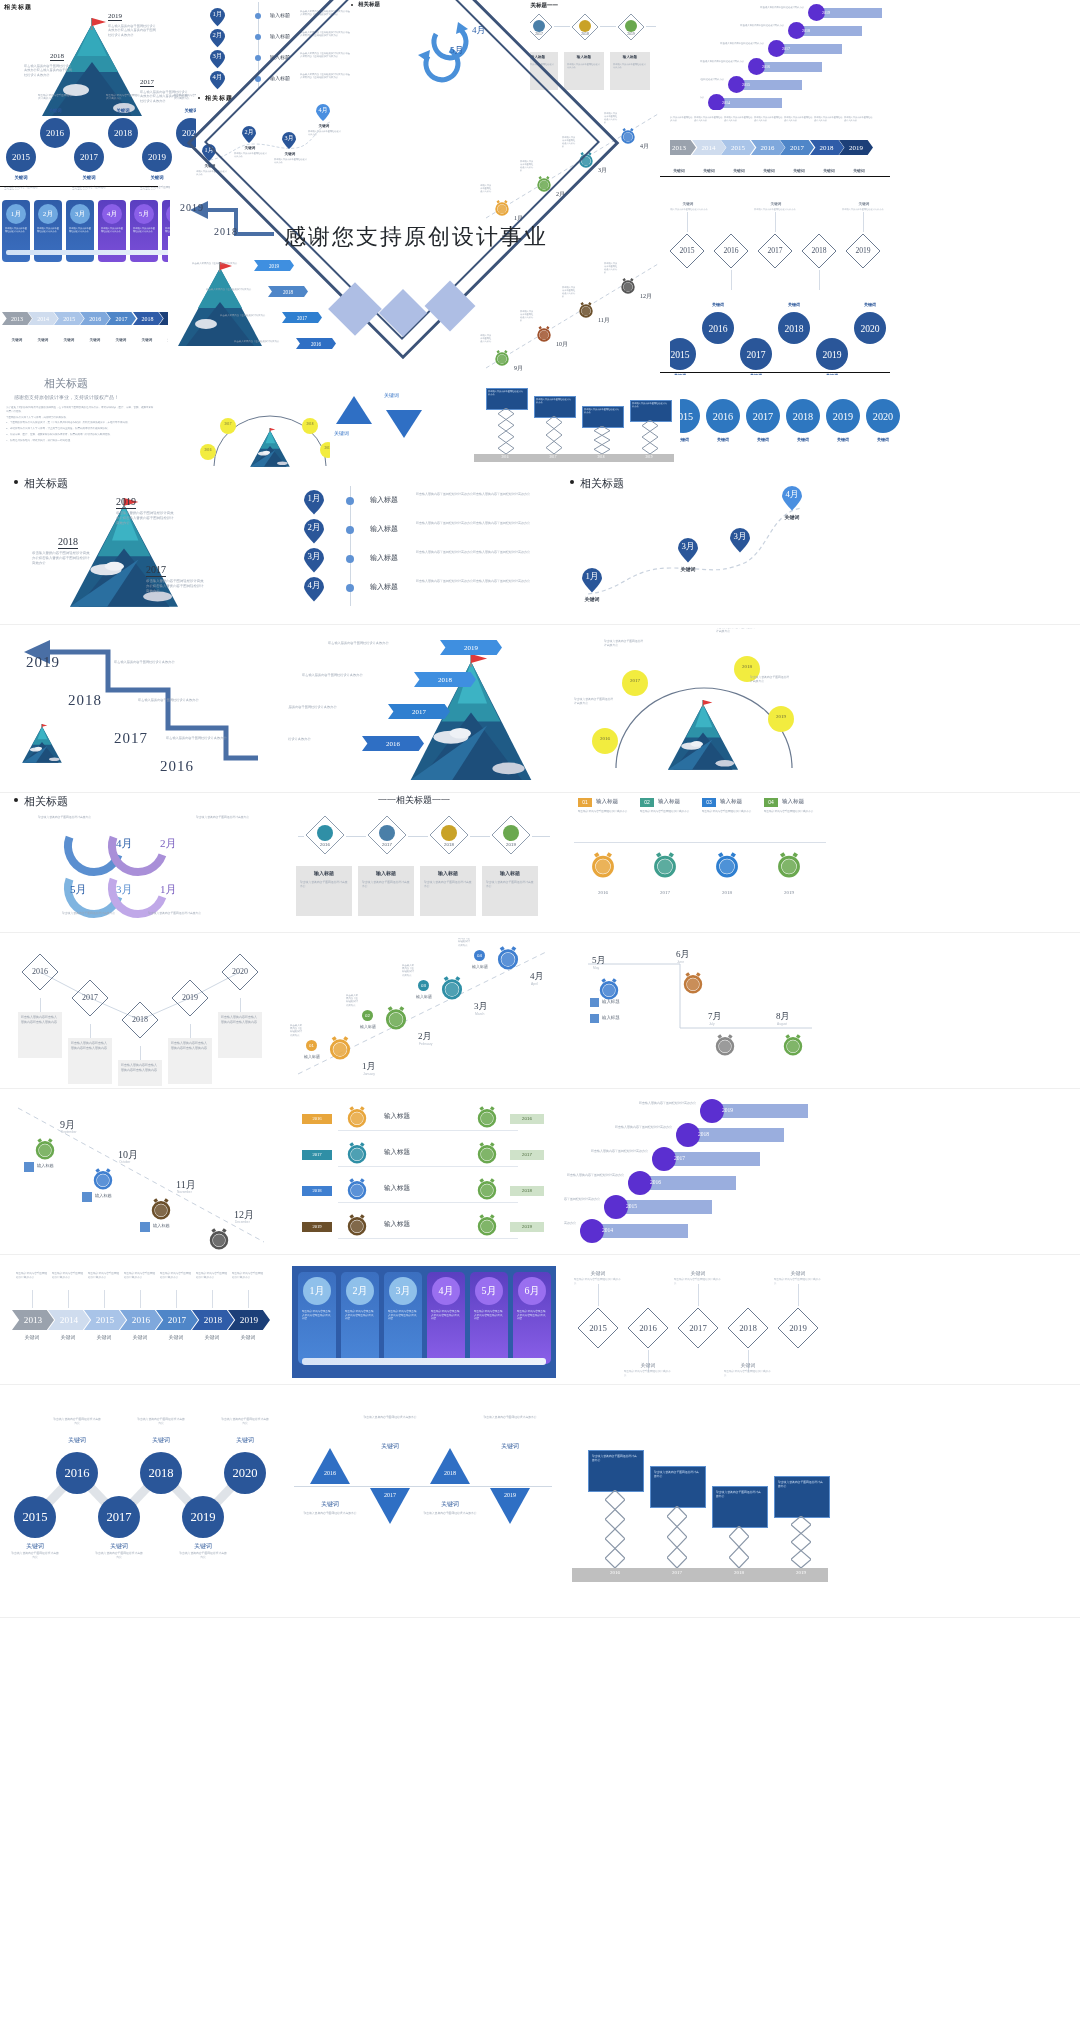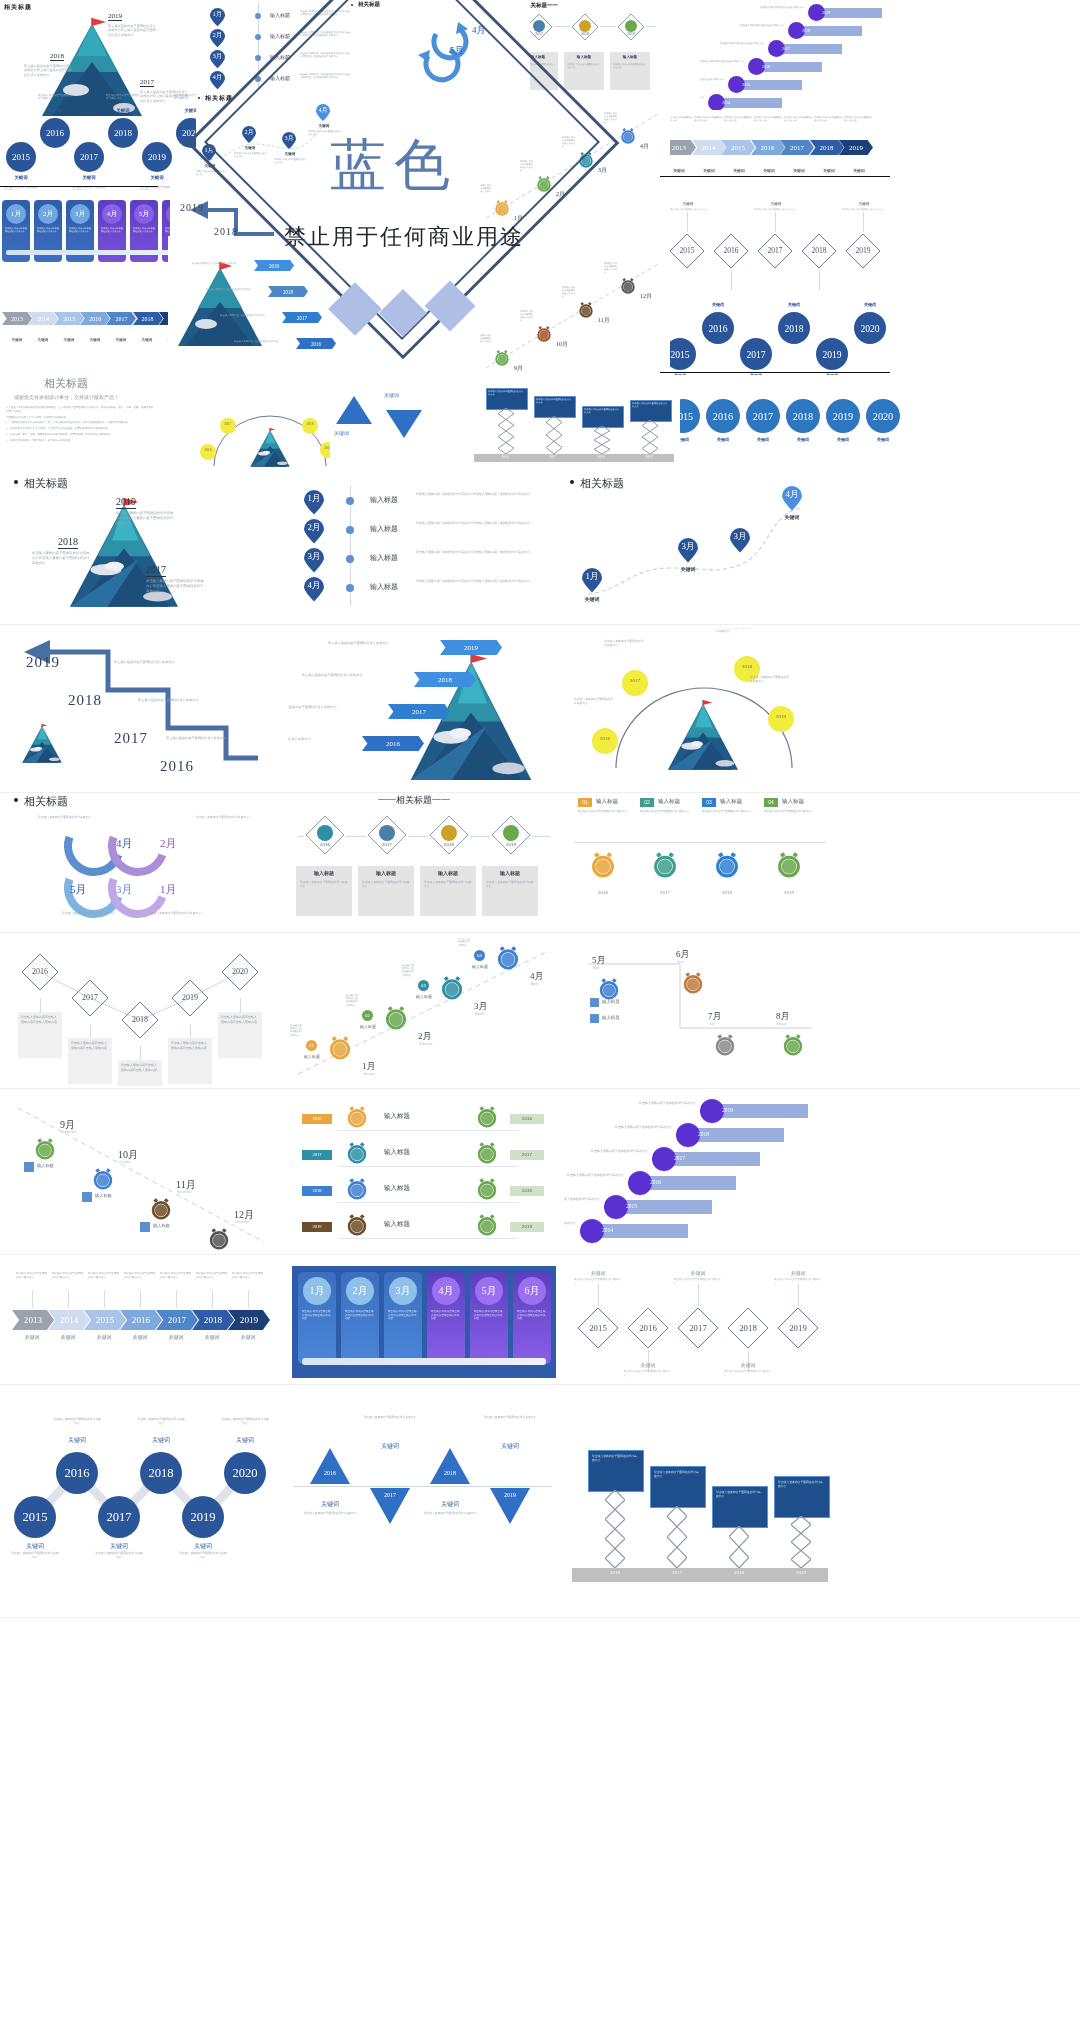--- a/index.html
+++ b/index.html
@@ -621,22 +621,21 @@
       <div style="position:absolute;left:100px;top:44px;font-size:9px;color:#2b5fa8;font-family:'Liberation Serif',serif;">5月</div>
     </div>
 
     <div class="diamond-frame" style="left:250px;top:-10px;width:300px;height:300px;"></div>
     <div class="diamond-frame" style="left:262px;top:2px;width:276px;height:276px;border-width:2px;"></div>
 
     <div class="sq" style="left:336px;top:290px;width:38px;height:38px;"></div>
     <div class="sq" style="left:386px;top:296px;width:34px;height:34px;"></div>
     <div class="sq" style="left:432px;top:288px;width:36px;height:36px;"></div>
 
-    <div class="cover-title" style="left:330px;top:128px;font-size:56px;letter-spacing:8px;">蓝色</div>
-    <div class="cover-sub" style="left:284px;top:222px;font-size:22px;letter-spacing:2px;">禁止用于任何商业用途</div>
+    <div class="cover-sub" style="left:284px;top:222px;font-size:22px;letter-spacing:2px;">感谢您支持原创设计事业</div>
 
     <div class="divline" style="left:0;top:186px;width:158px;"></div>
     <div class="divline" style="left:660px;top:176px;width:230px;"></div>
     <div class="divline" style="left:660px;top:372px;width:230px;"></div>
   </div>
 
   <div id="grid">
       <div style="position:absolute;left:8px;top:472px;width:272px;height:150px;background:#fff;overflow:hidden;">
         <div style="position:absolute;left:6px;top:8px;width:4px;height:4px;border-radius:50%;background:#222;"></div>
         <div style="position:absolute;left:16px;top:4px;font-size:11px;color:#1d2430;font-family:'Liberation Serif',serif;">相关标题</div>

